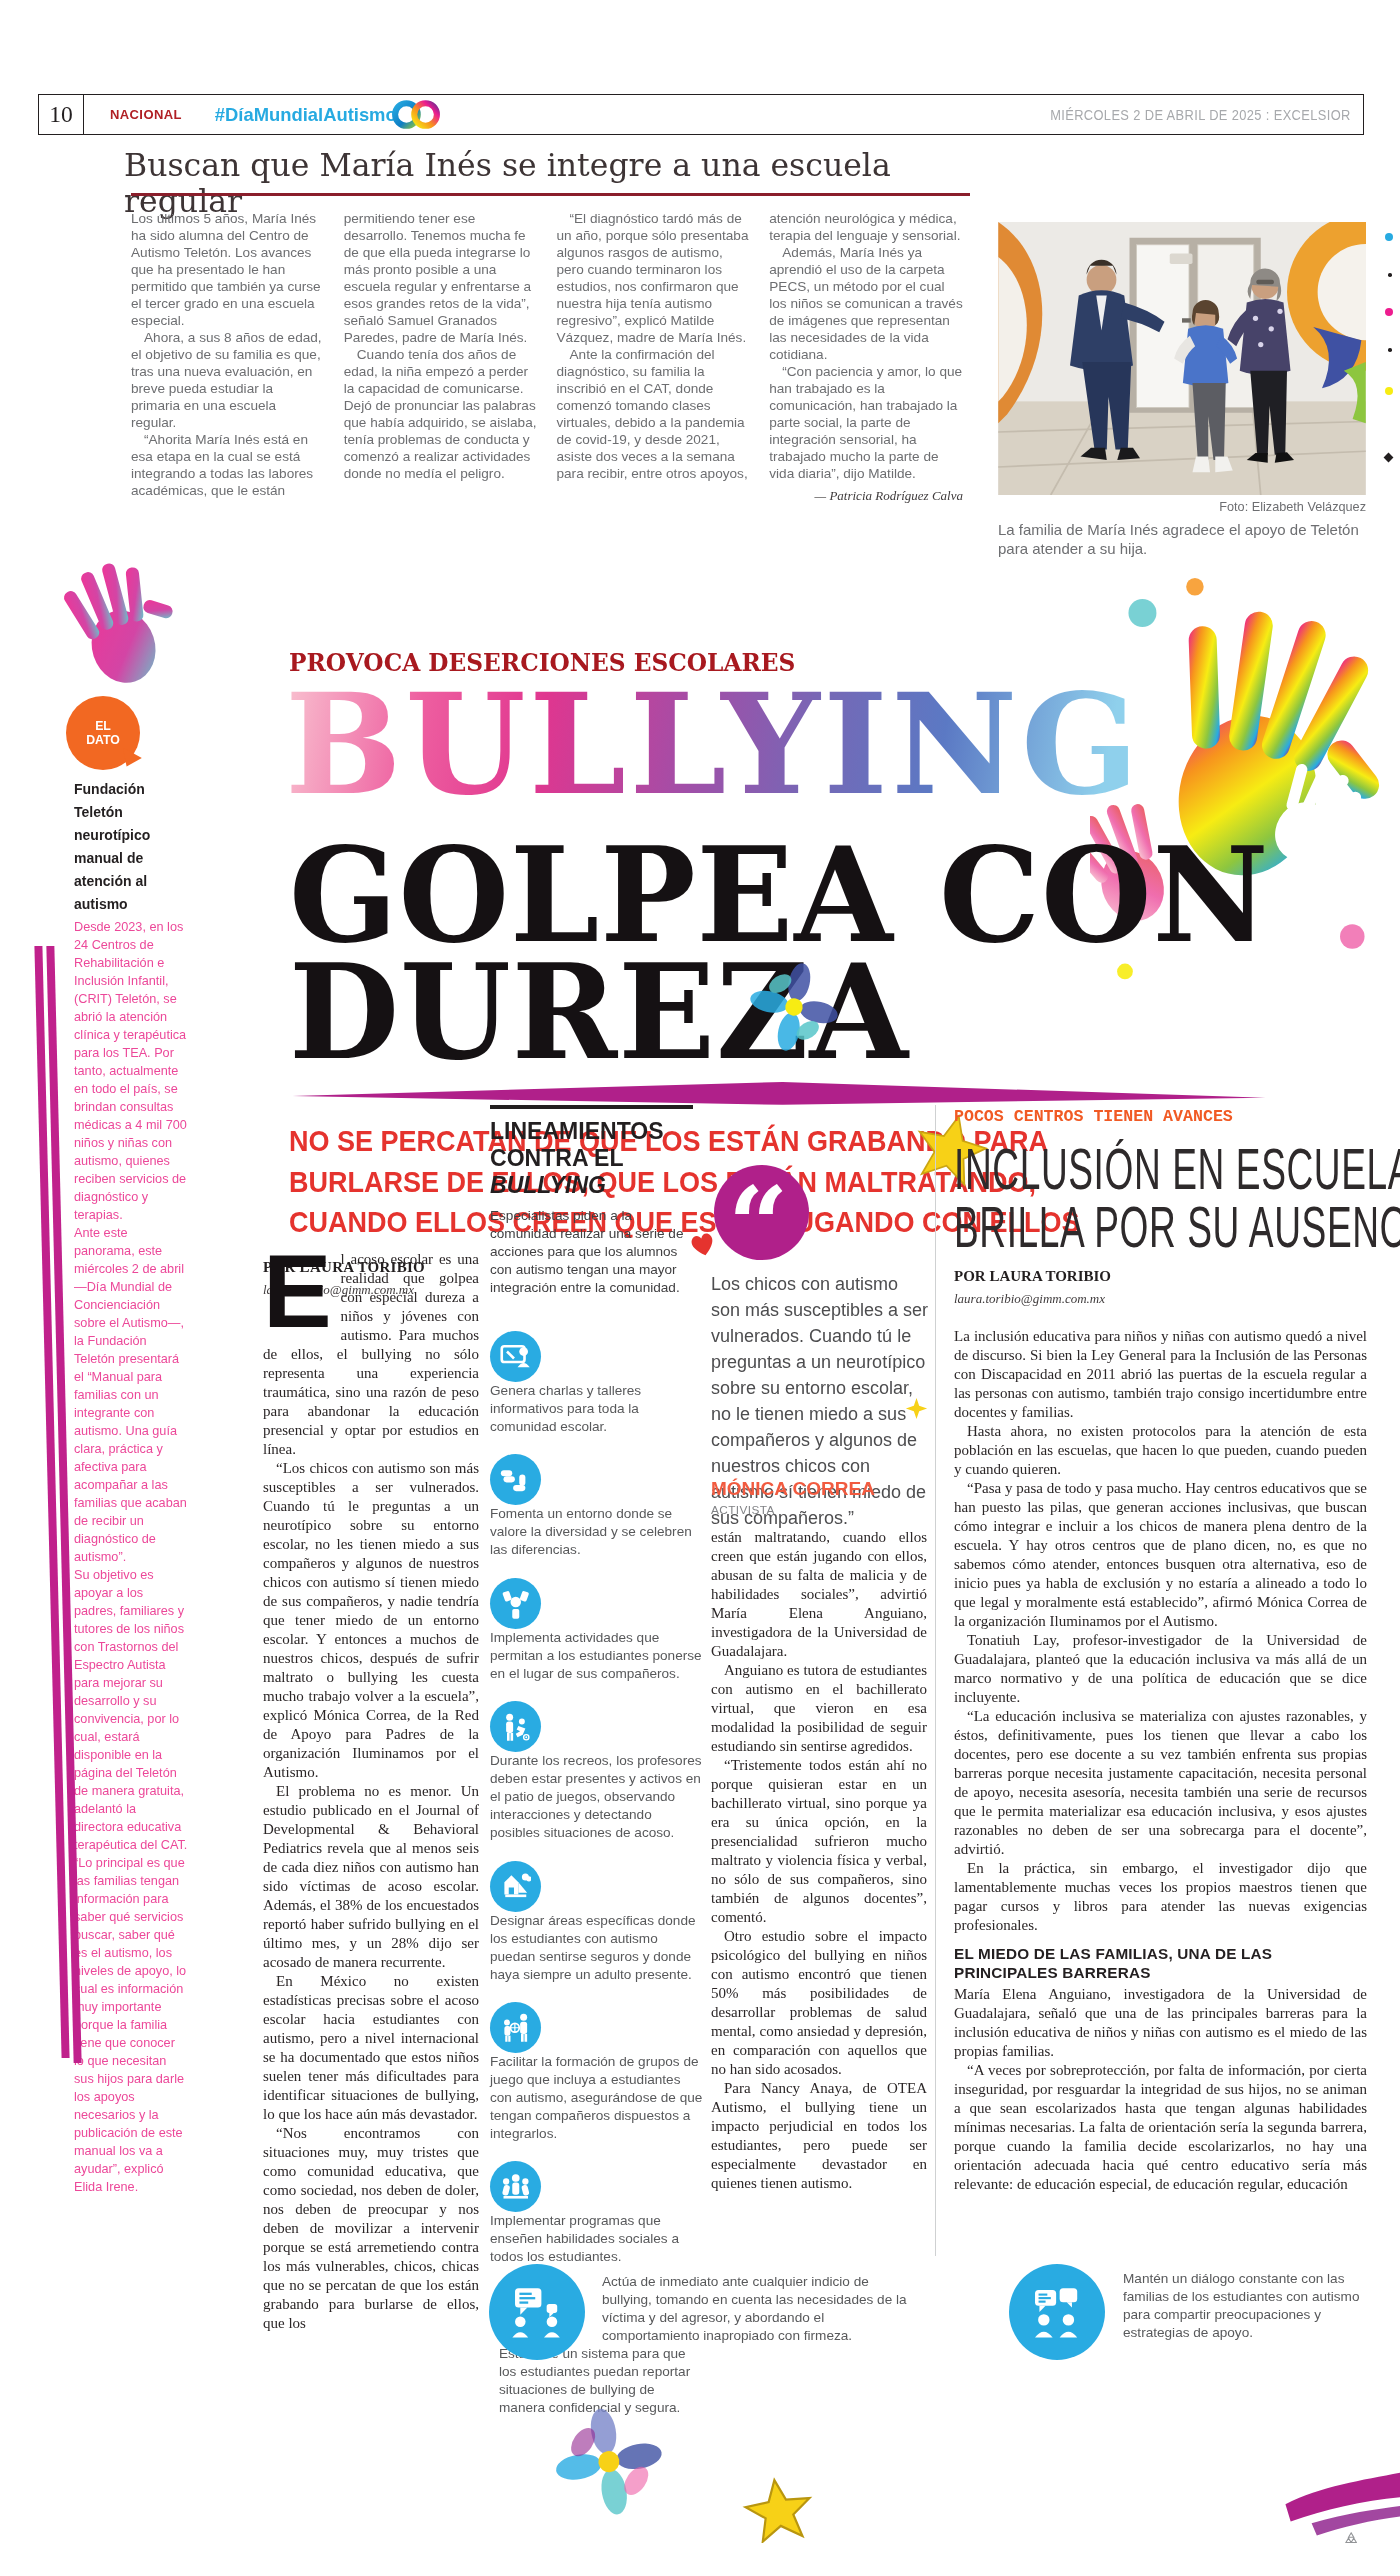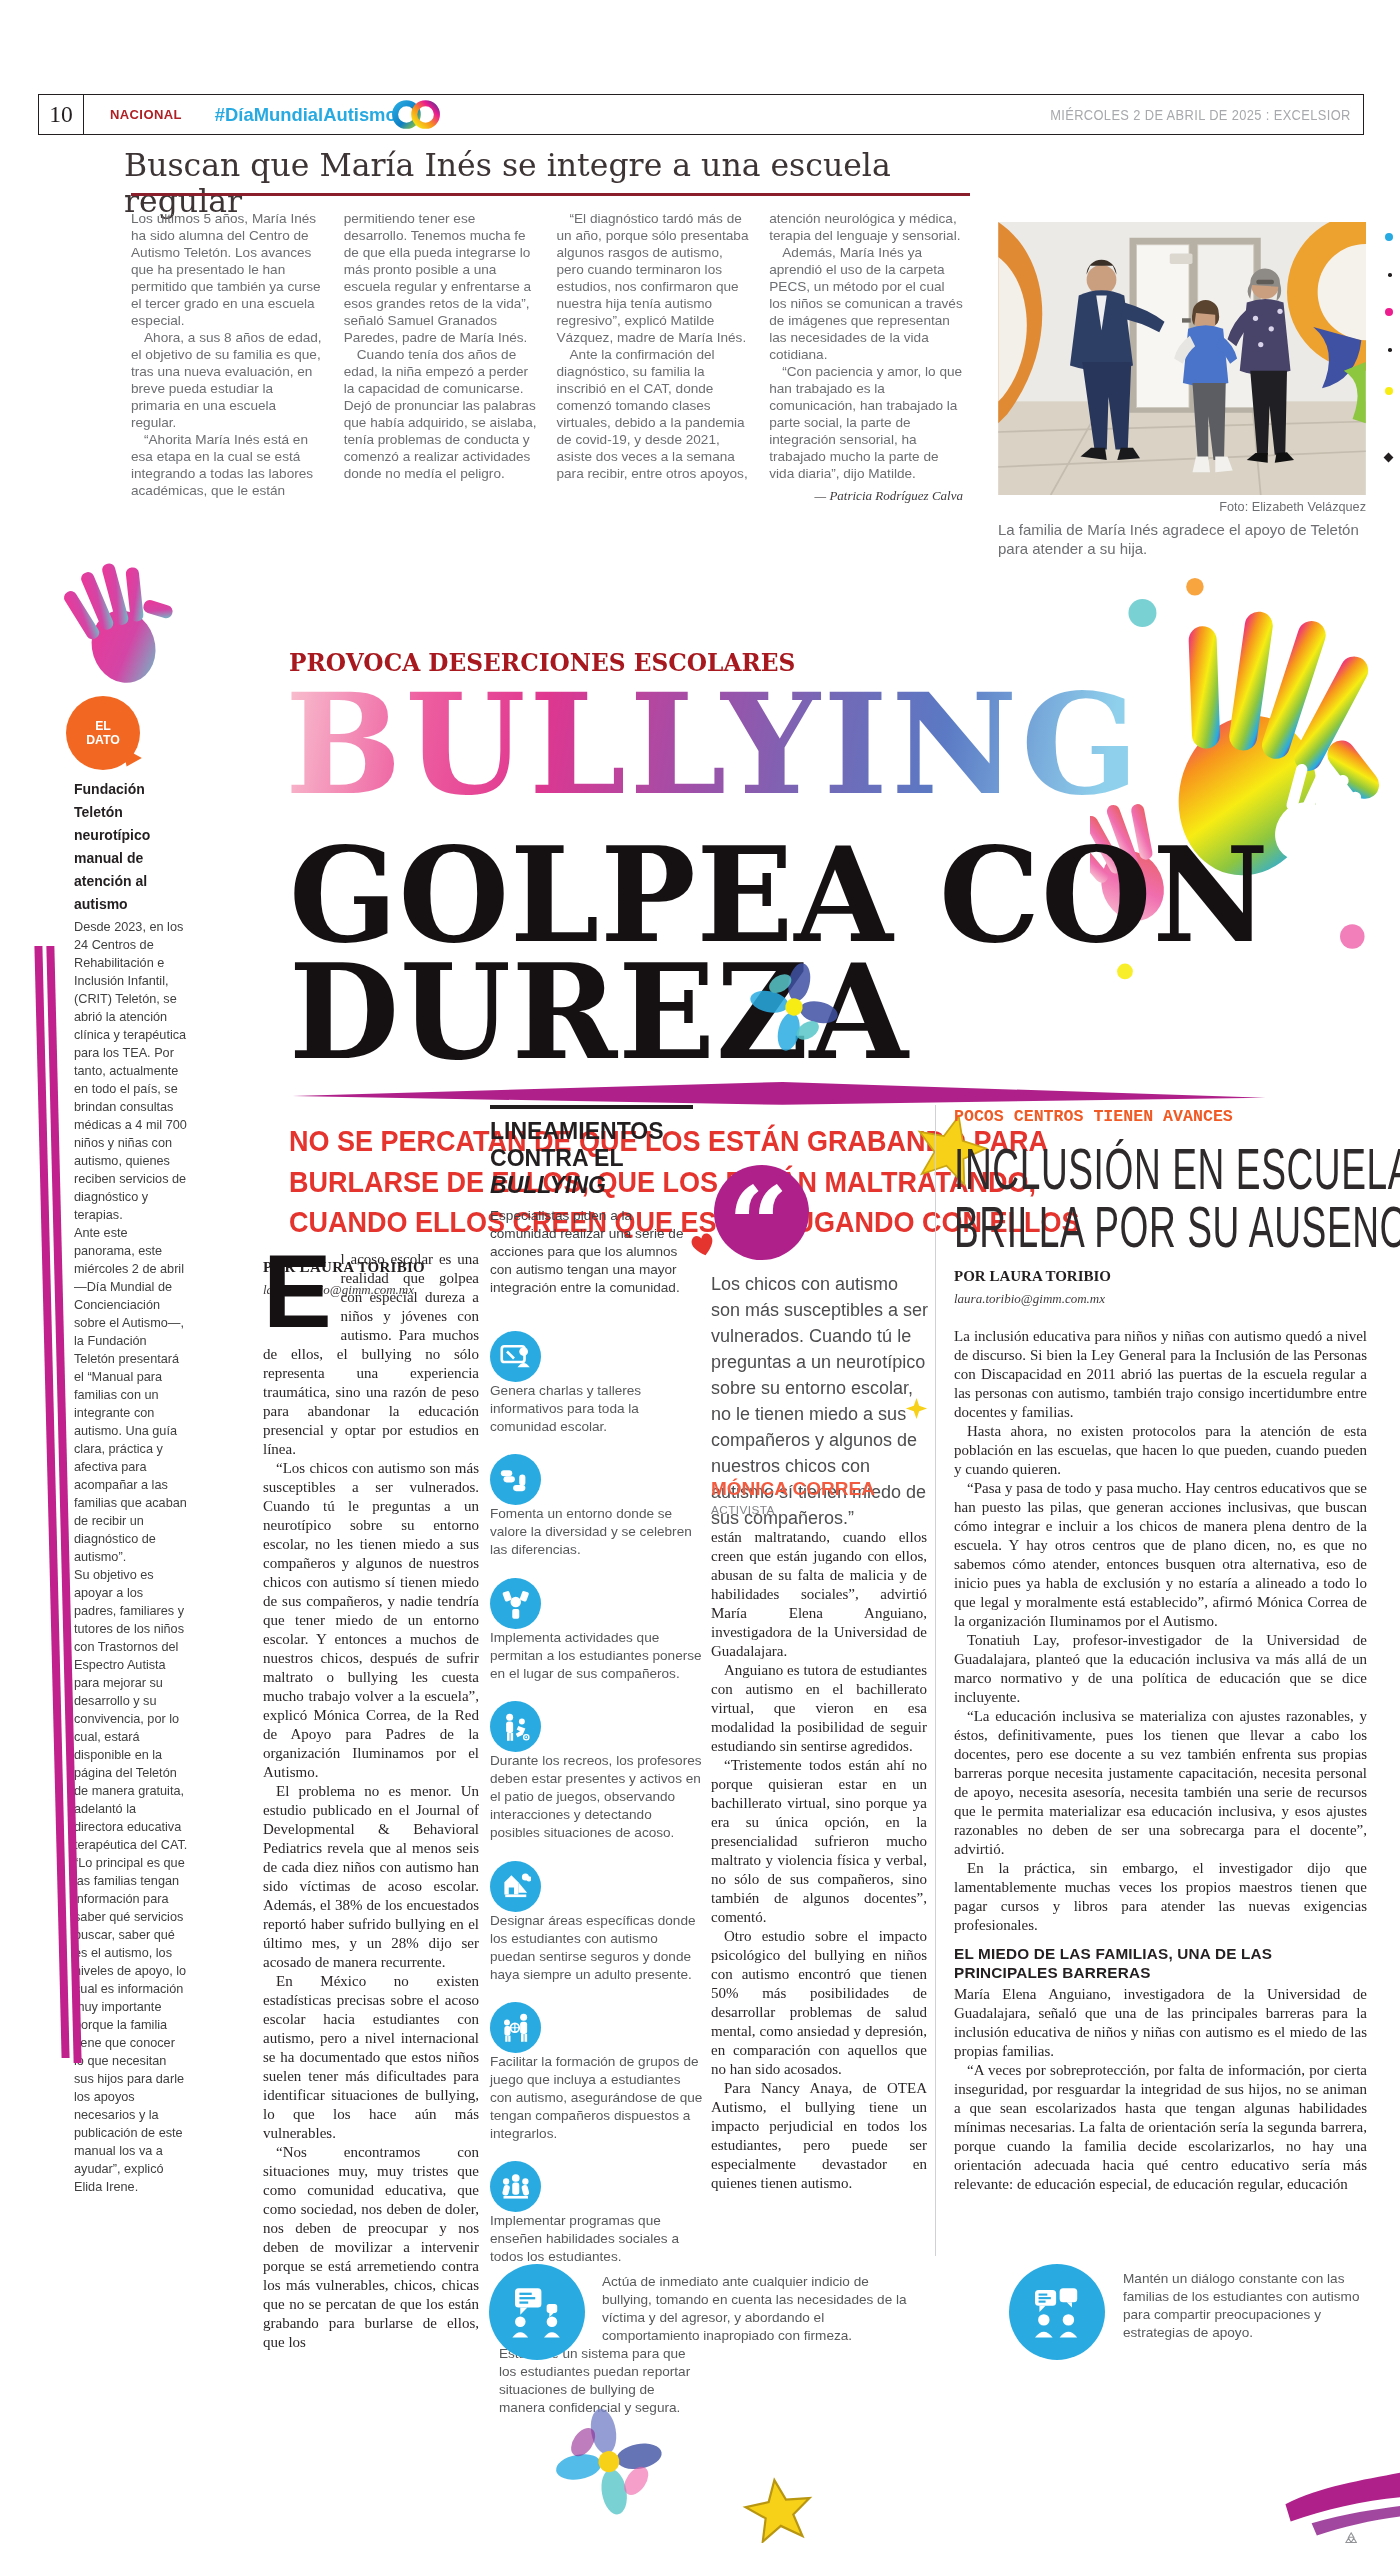--- a/index.html
+++ b/index.html
@@ -41,21 +41,21 @@
   #f-by1{left:263px;top:1259px;font-family:"Liberation Serif",serif;font-weight:bold;font-size:15px;color:#231f20;letter-spacing:0.3px;}
   #f-by2{left:263px;top:1282px;font-family:"Liberation Serif",serif;font-style:italic;font-size:13px;color:#403c3d;}
 
   
   #eldato{left:66px;top:696px;width:74px;height:74px;background:#f26822;border-radius:50%;
           display:flex;flex-direction:column;align-items:center;justify-content:center;color:#fff;font-weight:bold;
           font-size:12.3px;line-height:14px;}
   #eldato:after{content:"";position:absolute;right:-1.8px;bottom:3.5px;width:19px;height:19px;background:#f26822;
           clip-path:polygon(0 0,100% 55%,20% 100%);}
   #sd-intro{left:74px;top:778px;width:112px;font-weight:bold;font-size:14px;line-height:23px;color:#231f20;}
-  #sd-body{left:74px;top:918px;width:114px;font-size:12.7px;line-height:18px;color:#404040;}
+  #sd-body{left:74px;top:918px;width:114px;font-size:12.7px;line-height:18px;color:#ec4899;}
   #sd-body p{margin:0;}
   .mag-bar{width:7.9px;background:#c0218c;}
 
   
   .serif-col{font-family:"Liberation Serif",serif;font-size:15px;line-height:19px;color:#2b2627;text-align:justify;}
   .serif-col p{margin:0;text-indent:13px;}
   .serif-col p.first{text-indent:0;}
   #colA{left:263px;top:1250px;width:216px;height:1016px;}
   #colA p.first::first-letter{float:left;font-size:103px;line-height:75px;padding:3.5px 8.8px 0 0;
         font-family:"Liberation Sans",sans-serif;font-weight:bold;color:#151113;}
@@ -334,21 +334,21 @@
   <div class="abs mag-bar" style="left:48px;top:946px;height:1112px;transform:skewX(1.4deg);"></div>
   <div class="abs mag-bar" style="left:60px;top:946px;height:1117px;transform:skewX(1.4deg);"></div>
 
   <div id="f-by1" class="abs">POR LAURA TORIBIO</div>
   <div id="f-by2" class="abs">laura.toribio@gimm.com.mx</div>
 
   <div id="colA" class="abs serif-col">
     <p class="first">El acoso escolar es una realidad que golpea con especial dureza a niños y jóvenes con autismo. Para muchos de ellos, el bullying no sólo representa una experiencia traumática, sino una razón de peso para abandonar la educación presencial y optar por estudios en línea.</p>
     <p>“Los chicos con autismo son más susceptibles a ser vulnerados. Cuando tú le preguntas a un neurotípico sobre su entorno escolar, no les tienen miedo a sus compañeros y algunos de nuestros chicos con autismo sí tienen miedo de sus compañeros, y nadie tendría que tener miedo de un entorno escolar. Y entonces a muchos de nuestros chicos, después de sufrir maltrato o bullying les cuesta mucho trabajo volver a la escuela”, explicó Mónica Correa, de la Red de Apoyo para Padres de la organización Iluminamos por el Autismo.</p>
     <p>El problema no es menor. Un estudio publicado en el Journal of Developmental &amp; Behavioral Pediatrics revela que al menos seis de cada diez niños con autismo han sido víctimas de acoso escolar. Además, el 38% de los encuestados reportó haber sufrido bullying en el último mes, y un 28% dijo ser acosado de manera recurrente.</p>
-    <p>En México no existen estadísticas precisas sobre el acoso escolar hacia estudiantes con autismo, pero a nivel internacional se ha documentado que estos niños suelen tener más dificultades para identificar situaciones de bullying, lo que los hace aún más vulnerables.</p>
+    <p>En México no existen estadísticas precisas sobre el acoso escolar hacia estudiantes con autismo, pero a nivel internacional se ha documentado que estos niños suelen tener más dificultades para identificar situaciones de bullying, lo que los hace aún más devastador.</p>
     <p>“Nos encontramos con situaciones muy, muy tristes que como comunidad educativa, que como sociedad, nos deben de doler, nos deben de preocupar y nos deben de movilizar a intervenir porque se está arremetiendo contra los más vulnerables, chicos, chicas que no se percatan de que los están grabando para burlarse de ellos, que los</p>
   </div>
 
   <div id="lin-rule" class="abs"></div>
   <div id="lin-title" class="abs">
     <div>LINEAMIENTOS</div>
     <div>CONTRA EL</div>
     <div style="font-style:italic;">BULLYING</div>
   </div>
   <div id="lin-intro" class="abs">Especialistas piden a la comunidad realizar una serie de acciones para que los alumnos con autismo tengan una mayor integración entre la comunidad.</div>

